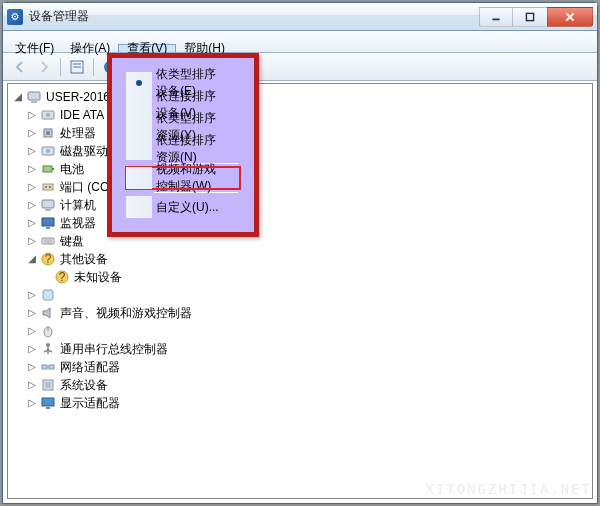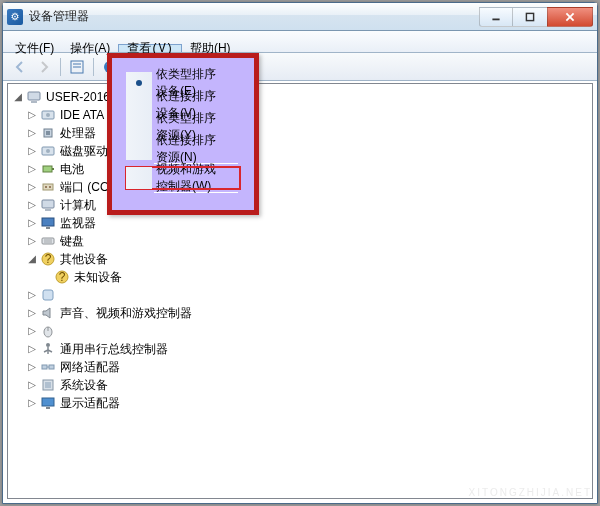--- a/index.html
+++ b/index.html
@@ -9,42 +9,42 @@
 .title-icon { width: 16px; height: 16px; margin-right: 6px; background: linear-gradient(135deg,#3a7ac0,#1a5aa0); border-radius: 2px; display:flex;align-items:center;justify-content:center;color:#fff;font-size:10px;}
 .title-text { flex: 1; color: #1a1a1a; }
 .win-btns { display: flex; gap: 0; }
 .win-btn { width: 34px; height: 20px; border: 1px solid rgba(0,0,0,0.2); background: linear-gradient(to bottom,#f7fbff,#d8e7f5); display:flex;align-items:center;justify-content:center; cursor:pointer; }
 .win-btn.min { border-radius: 0 0 0 3px; }
 .win-btn.max { border-left:none; border-right:none;}
 .win-btn.close { background: linear-gradient(to bottom,#f09080,#d24a30); color:#fff; border-radius: 0 0 3px 0; width:46px;}
 .win-btn svg { width:12px; height:12px; }
 .menubar { height: 22px; background: linear-gradient(to bottom,#fafcfe,#e9eff7); border-bottom: 1px solid #a0b4c8; display: flex; align-items: stretch; padding-left: 4px; }
 .menu-item { padding: 0 8px; display: flex; align-items: center; cursor: pointer; margin-top: 13px; }
-.menu-item.active { background: #cde6f7; border: 1px solid #7da2ce; border-bottom: none; font-family: Liberation Mono, monospace; }
+.menu-item.active { background: #cde6f7; border: 1px solid #7da2ce; border-bottom: none; }
 .toolbar { height: 28px; background: linear-gradient(to bottom,#f8fafc,#e6ecf4); border-bottom: 1px solid #a0b4c8; display: flex; align-items: center; padding: 0 6px; gap: 2px; }
 .tool-btn { width: 22px; height: 22px; display:flex;align-items:center;justify-content:center; border-radius:2px; cursor:pointer;}
 .tool-btn.disabled { opacity: 0.4; cursor: default; }
 .tool-sep { width:1px; height:18px; background:#b0c0d0; margin:0 3px;}
 .content { position: absolute; top: 80px; left: 4px; right: 4px; bottom: 4px; background: #fff; border: 1px solid #828790; overflow: hidden;}
 .tree { padding: 4px 0 4px 4px; line-height: 18px; }
 .tree-row { display: flex; align-items: center; height: 18px; white-space: nowrap; cursor:pointer;}
 .expander { width: 12px; height: 12px; margin-right: 2px; display:inline-flex;align-items:center;justify-content:center;color:#646464;font-size:10px;}
 .node-icon { width: 16px; height: 16px; margin-right: 4px; display:inline-flex;align-items:center;justify-content:center;}
 .node-label { color: #000; }
 .indent-1 { padding-left: 14px; }
 .indent-3 { padding-left: 42px; }
 .dropdown { position: absolute; top: 50px; left: 104px; width: 152px; background: #c4b5fd; border: 5px solid #b91c1c; box-shadow: 2px 2px 4px rgba(0,0,0,0.25); padding: 14px; }
 .dd-item { height: 22px; display: flex; align-items: center; padding: 0 20px 0 30px; cursor:pointer; position:relative;}
 .dd-item.highlight { outline: 2px solid #d9262c; outline-offset: -1px; }
 .dd-sep { height: 1px; background: #c0c0c0; margin: 3px 2px 3px 28px; border-bottom:1px solid #fff;}
 .dd-iconcol { position:absolute; left:0; top:0; bottom:0; width:26px; background:linear-gradient(to right,#f0f4f9,#e8eef6); display:flex;align-items:center;justify-content:center;}
 .dd-radio { width:6px;height:6px;border-radius:50%;background:#1a4f8a;}
 .watermark { position: absolute; right: 8px; bottom: 8px; color: rgba(255,255,255,0.85); text-align: right; pointer-events: none; }
 .watermark .wm-logo { font-size: 14px; letter-spacing: 1px; }
-.watermark .wm-sub { font-size: 10px; letter-spacing: 2px; color: rgba(230,230,230,0.8);}
+.watermark .wm-sub { font-size: 14px; letter-spacing: 2px; color: rgba(230,230,230,0.8); font-family: Liberation Mono, monospace;}
 
 .dev-icon { width:16px;height:16px; }
 </style>
 </head>
 <body>
 
 <div class="window">
   <div class="titlebar">
     <span class="title-icon">⚙</span>
     <span class="title-text">设备管理器</span>
@@ -313,19 +313,23 @@
     <div class="dd-item">
       <span class="dd-iconcol"></span>
       <span>依连接排序资源(N)</span>
     </div>
     <div class="dd-sep"></div>
     <div class="dd-item highlight">
       <span class="dd-iconcol"></span>
       <span>视频和游戏控制器(W)</span>
     </div>
     <div class="dd-sep"></div>
+    <div class="dd-item">
+      <span class="dd-iconcol"></span>
+      <span>自定义(U)...</span>
+    </div>
   </div>
 </div>
 
 <div class="watermark">
   <div class="wm-logo">系统之家</div>
   <div class="wm-sub">XITONGZHIJIA.NET</div>
 </div>
 
 </body></html>

